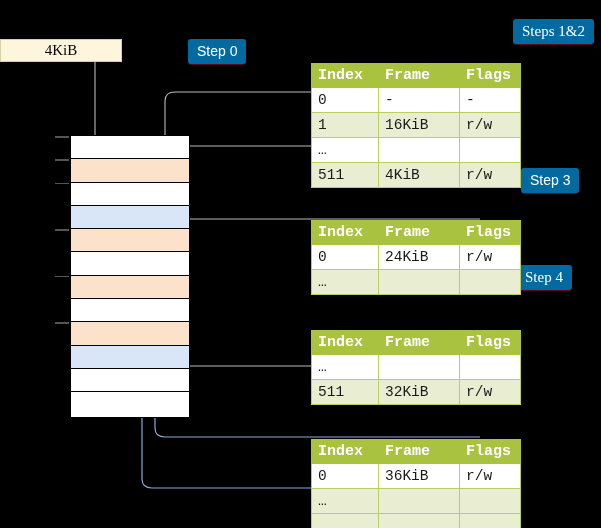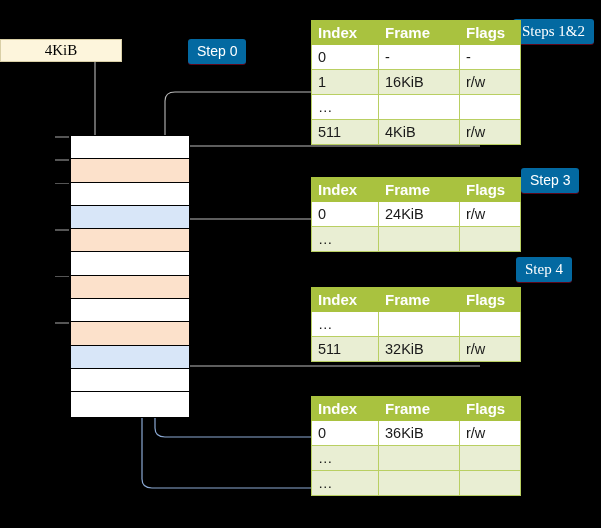--- a/index.html
+++ b/index.html
@@ -25,22 +25,22 @@
           border:1.5px solid #000;box-sizing:border-box;background:#fff;}
   .memrow{position:relative;height:23.3px;box-sizing:border-box;
           border-bottom:1.5px solid #000;background:#fff;}
   .memrow:last-child{border-bottom:none;}
   .memrow.o{background:#fce1cb;}
   .memrow.b{background:#d8e6f8;}
   .tick{position:absolute;background:#555;height:1.5px;width:14px;left:-16px;}
 
   
   table.pt{position:absolute;border-collapse:collapse;
-           font-family:Liberation Sans, sans-serif;font-size:14.5px;
-           background:#fff;}
+           font-family:Liberation Mono, monospace;font-size:14.5px;
+           background:#fff;margin-top:43px;}
   table.pt th{background:#a9c23f;color:#fff;font-weight:bold;
               text-align:left;padding:3px 6px;font-size:15px;
               border:1px solid #a9c23f;}
   table.pt td{border:1px solid #b9cf62;padding:2px 6px;height:20px;
               background:#fff;color:#1a1a1a;vertical-align:middle;}
   table.pt tr.alt td{background:#e9eed3;}
   table.pt td.hl{background:#faf6a8;}
   .cw0{width:54px;} .cw1{width:68px;} .cw2{width:48px;}
 </style>
 </head>
@@ -105,21 +105,21 @@
     </div>
     <div class="memrow b"></div>
     <div class="memrow"></div>
     <div class="memrow"></div>
   </div>
 
 <div id="badges">
     <div class="badge sans" style="left: 188px; top: 39px;">Step 0</div>
     <div class="badge" style="left: 513px; top: 19px;">Steps 1&amp;2</div>
     <div class="badge sans" style="left: 521px; top: 168px;">Step 3</div>
-    <div class="badge" style="left: 516px; top: 257px;">Step 4</div>
+    <div class="badge" style="left: 516px; top: 265px;">Step 4</div>
   </div>
 
 <div id="tables">
     <table class="pt" style="left: 311px; top: 20px;">
       <thead>
         <tr>
           <th class="cw0">Index</th>
           <th class="cw1">Frame</th>
           <th class="cw2">Flags</th>
         </tr>

